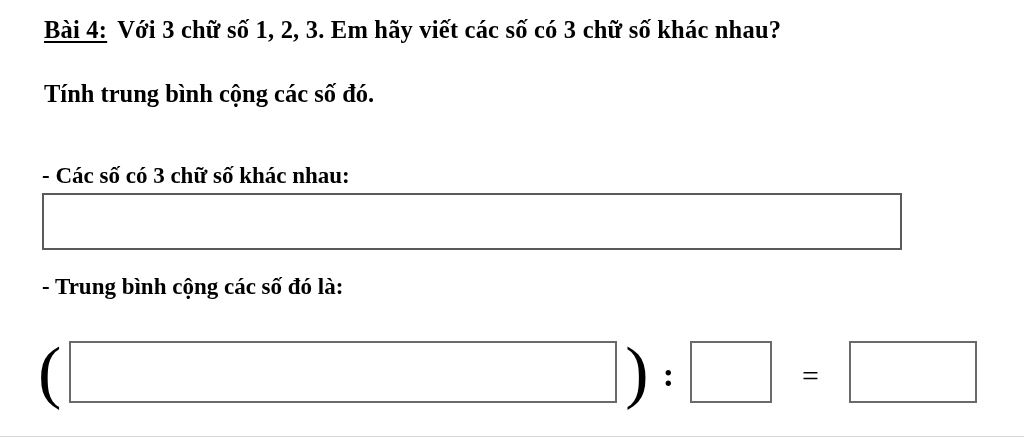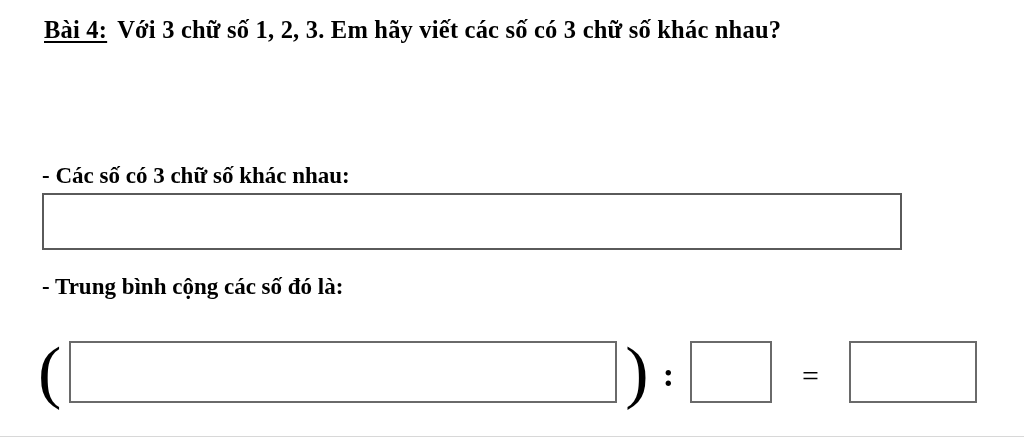--- a/index.html
+++ b/index.html
@@ -154,20 +154,21 @@
 </style>
 </head>
 <body>
 
 <div class="sheet">
 
   <div class="line-heading">
     <span class="ex-label">Bài 4:</span><span class="ex-question">Với 3 chữ số 1, 2, 3. Em hãy viết các số có 3 chữ số khác nhau?</span>
   </div>
 
+  <div class="line-second">Tính trung bình cộng các số đó.</div>
 
   <div class="line-bullet-a">- Các số có 3 chữ số khác nhau:</div>
 
   <div class="answer-box-wide"></div>
 
   <div class="line-bullet-b">- Trung bình cộng các số đó là:</div>
 
   <div class="formula-row">
     <span class="paren paren-open">(</span>
     <div class="box-sum"></div>

